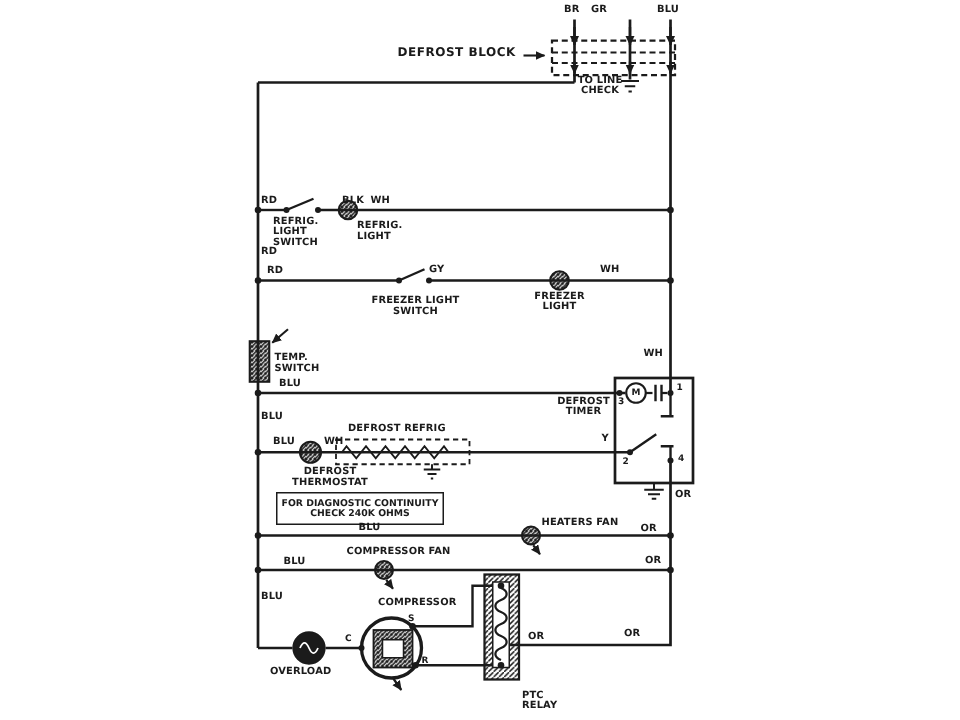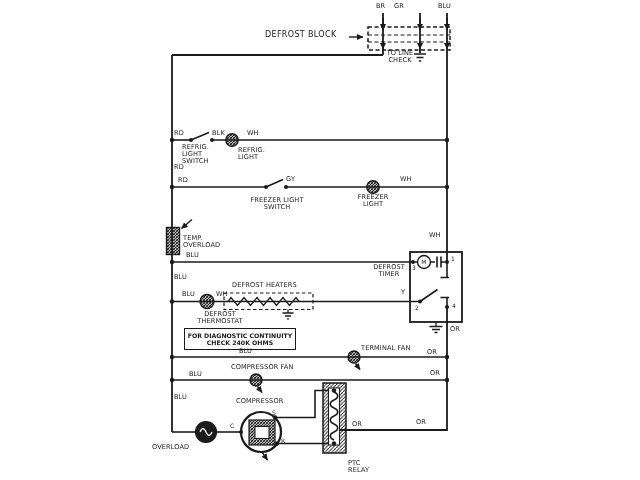--- a/index.html
+++ b/index.html
@@ -1,19 +1,19 @@
 <!DOCTYPE html>
 <html><head>
 <meta charset="utf-8">
 <style>
   html,body{margin:0;padding:0;background:#fff;}
   .stage{position:relative;width:640px;height:480px;background:#ffffff;
          font-family:"DejaVu Sans", sans-serif;overflow:hidden;}
   .stage svg{position:absolute;left:0;top:0;}
-  .lbl{position:absolute;font-size:6.6px;font-weight:400;color:#1b1b1b;
+  .lbl{position:absolute;font-size:6.6px;font-weight:700;color:#1b1b1b;
        line-height:7.2px;white-space:pre-line;letter-spacing:.1px;}
   .ctr{transform:translateX(-50%);text-align:center;}
   .big{font-size:8px;letter-spacing:.35px;}
   .tiny{font-size:6px;line-height:6px;}
   .diag-box{position:absolute;left:184px;top:328px;width:110px;height:20px;
             border:1.8px solid #1b1b1b;display:flex;flex-direction:column;
             align-items:center;justify-content:center;font-size:6.2px;font-weight:700;
             line-height:7px;text-align:center;color:#1b1b1b;white-space:pre-line;background:#fff;}
 </style>
 </head>
@@ -161,76 +161,76 @@
 </svg>
 
   <div class="lbl big" style="left:265px;top:31px">DEFROST BLOCK</div>
   <div class="lbl" style="left:376px;top:3px">BR</div>
   <div class="lbl" style="left:394px;top:3px">GR</div>
   <div class="lbl" style="left:438px;top:3px">BLU</div>
   <div class="lbl ctr" style="left:400px;top:50px">TO LINE
 CHECK</div>
 
   <div class="lbl" style="left:174px;top:130px">RD</div>
-  <div class="lbl" style="left:212px;top:130px">BLK</div>
+  <div class="lbl" style="left:228px;top:130px">BLK</div>
   <div class="lbl" style="left:247px;top:130px">WH</div>
   <div class="lbl" style="left:182px;top:144px">REFRIG.
 LIGHT
 SWITCH</div>
   <div class="lbl" style="left:238px;top:147px">REFRIG.
 LIGHT</div>
   <div class="lbl" style="left:174px;top:164px">RD</div>
 
   <div class="lbl" style="left:178px;top:177px">RD</div>
   <div class="lbl" style="left:286px;top:176px">GY</div>
   <div class="lbl" style="left:400px;top:176px">WH</div>
   <div class="lbl ctr" style="left:277px;top:197px">FREEZER LIGHT
 SWITCH</div>
   <div class="lbl ctr" style="left:373px;top:194px">FREEZER
 LIGHT</div>
 
   <div class="lbl" style="left:183px;top:235px">TEMP.
-OVERLOAD</div>
+SWITCH</div>
   <div class="lbl" style="left:186px;top:252px">BLU</div>
   <div class="lbl" style="left:174px;top:274px">BLU</div>
   <div class="lbl" style="left:429px;top:232px">WH</div>
 
   <div class="lbl ctr" style="left:389px;top:264px">DEFROST
 TIMER</div>
   <div class="lbl tiny ctr" style="left:424px;top:259px">M</div>
   <div class="lbl tiny" style="left:451px;top:256px">1</div>
   <div class="lbl tiny" style="left:415px;top:305px">2</div>
   <div class="lbl tiny" style="left:412px;top:265px">3</div>
   <div class="lbl tiny" style="left:452px;top:303px">4</div>
 
-  <div class="lbl" style="left:232px;top:282px">DEFROST HEATERS</div>
+  <div class="lbl" style="left:232px;top:282px">DEFROST REFRIG</div>
   <div class="lbl" style="left:182px;top:291px">BLU</div>
   <div class="lbl" style="left:216px;top:291px">WH</div>
   <div class="lbl" style="left:401px;top:289px">Y</div>
   <div class="lbl ctr" style="left:220px;top:311px">DEFROST
 THERMOSTAT</div>
 
   <div class="diag-box">
     <div>FOR DIAGNOSTIC CONTINUITY</div>
     <div>CHECK 240K OHMS</div>
   </div>
 
   <div class="lbl" style="left:239px;top:348px">BLU</div>
-  <div class="lbl" style="left:361px;top:345px">TERMINAL FAN</div>
+  <div class="lbl" style="left:361px;top:345px">HEATERS FAN</div>
   <div class="lbl" style="left:427px;top:349px">OR</div>
   <div class="lbl" style="left:450px;top:326px">OR</div>
 
   <div class="lbl" style="left:231px;top:364px">COMPRESSOR FAN</div>
   <div class="lbl" style="left:189px;top:371px">BLU</div>
   <div class="lbl" style="left:430px;top:370px">OR</div>
 
   <div class="lbl" style="left:174px;top:394px">BLU</div>
-  <div class="lbl" style="left:236px;top:398px">COMPRESSOR</div>
+  <div class="lbl" style="left:252px;top:398px">COMPRESSOR</div>
   <div class="lbl tiny" style="left:230px;top:423px">C</div>
   <div class="lbl tiny" style="left:272px;top:410px">S</div>
   <div class="lbl tiny" style="left:281px;top:438px">R</div>
-  <div class="lbl" style="left:152px;top:444px">OVERLOAD</div>
+  <div class="lbl" style="left:180px;top:444px">OVERLOAD</div>
   <div class="lbl" style="left:348px;top:460px">PTC
 RELAY</div>
   <div class="lbl" style="left:352px;top:421px">OR</div>
   <div class="lbl" style="left:416px;top:419px">OR</div>
 
 </div>
 
 </body></html>

